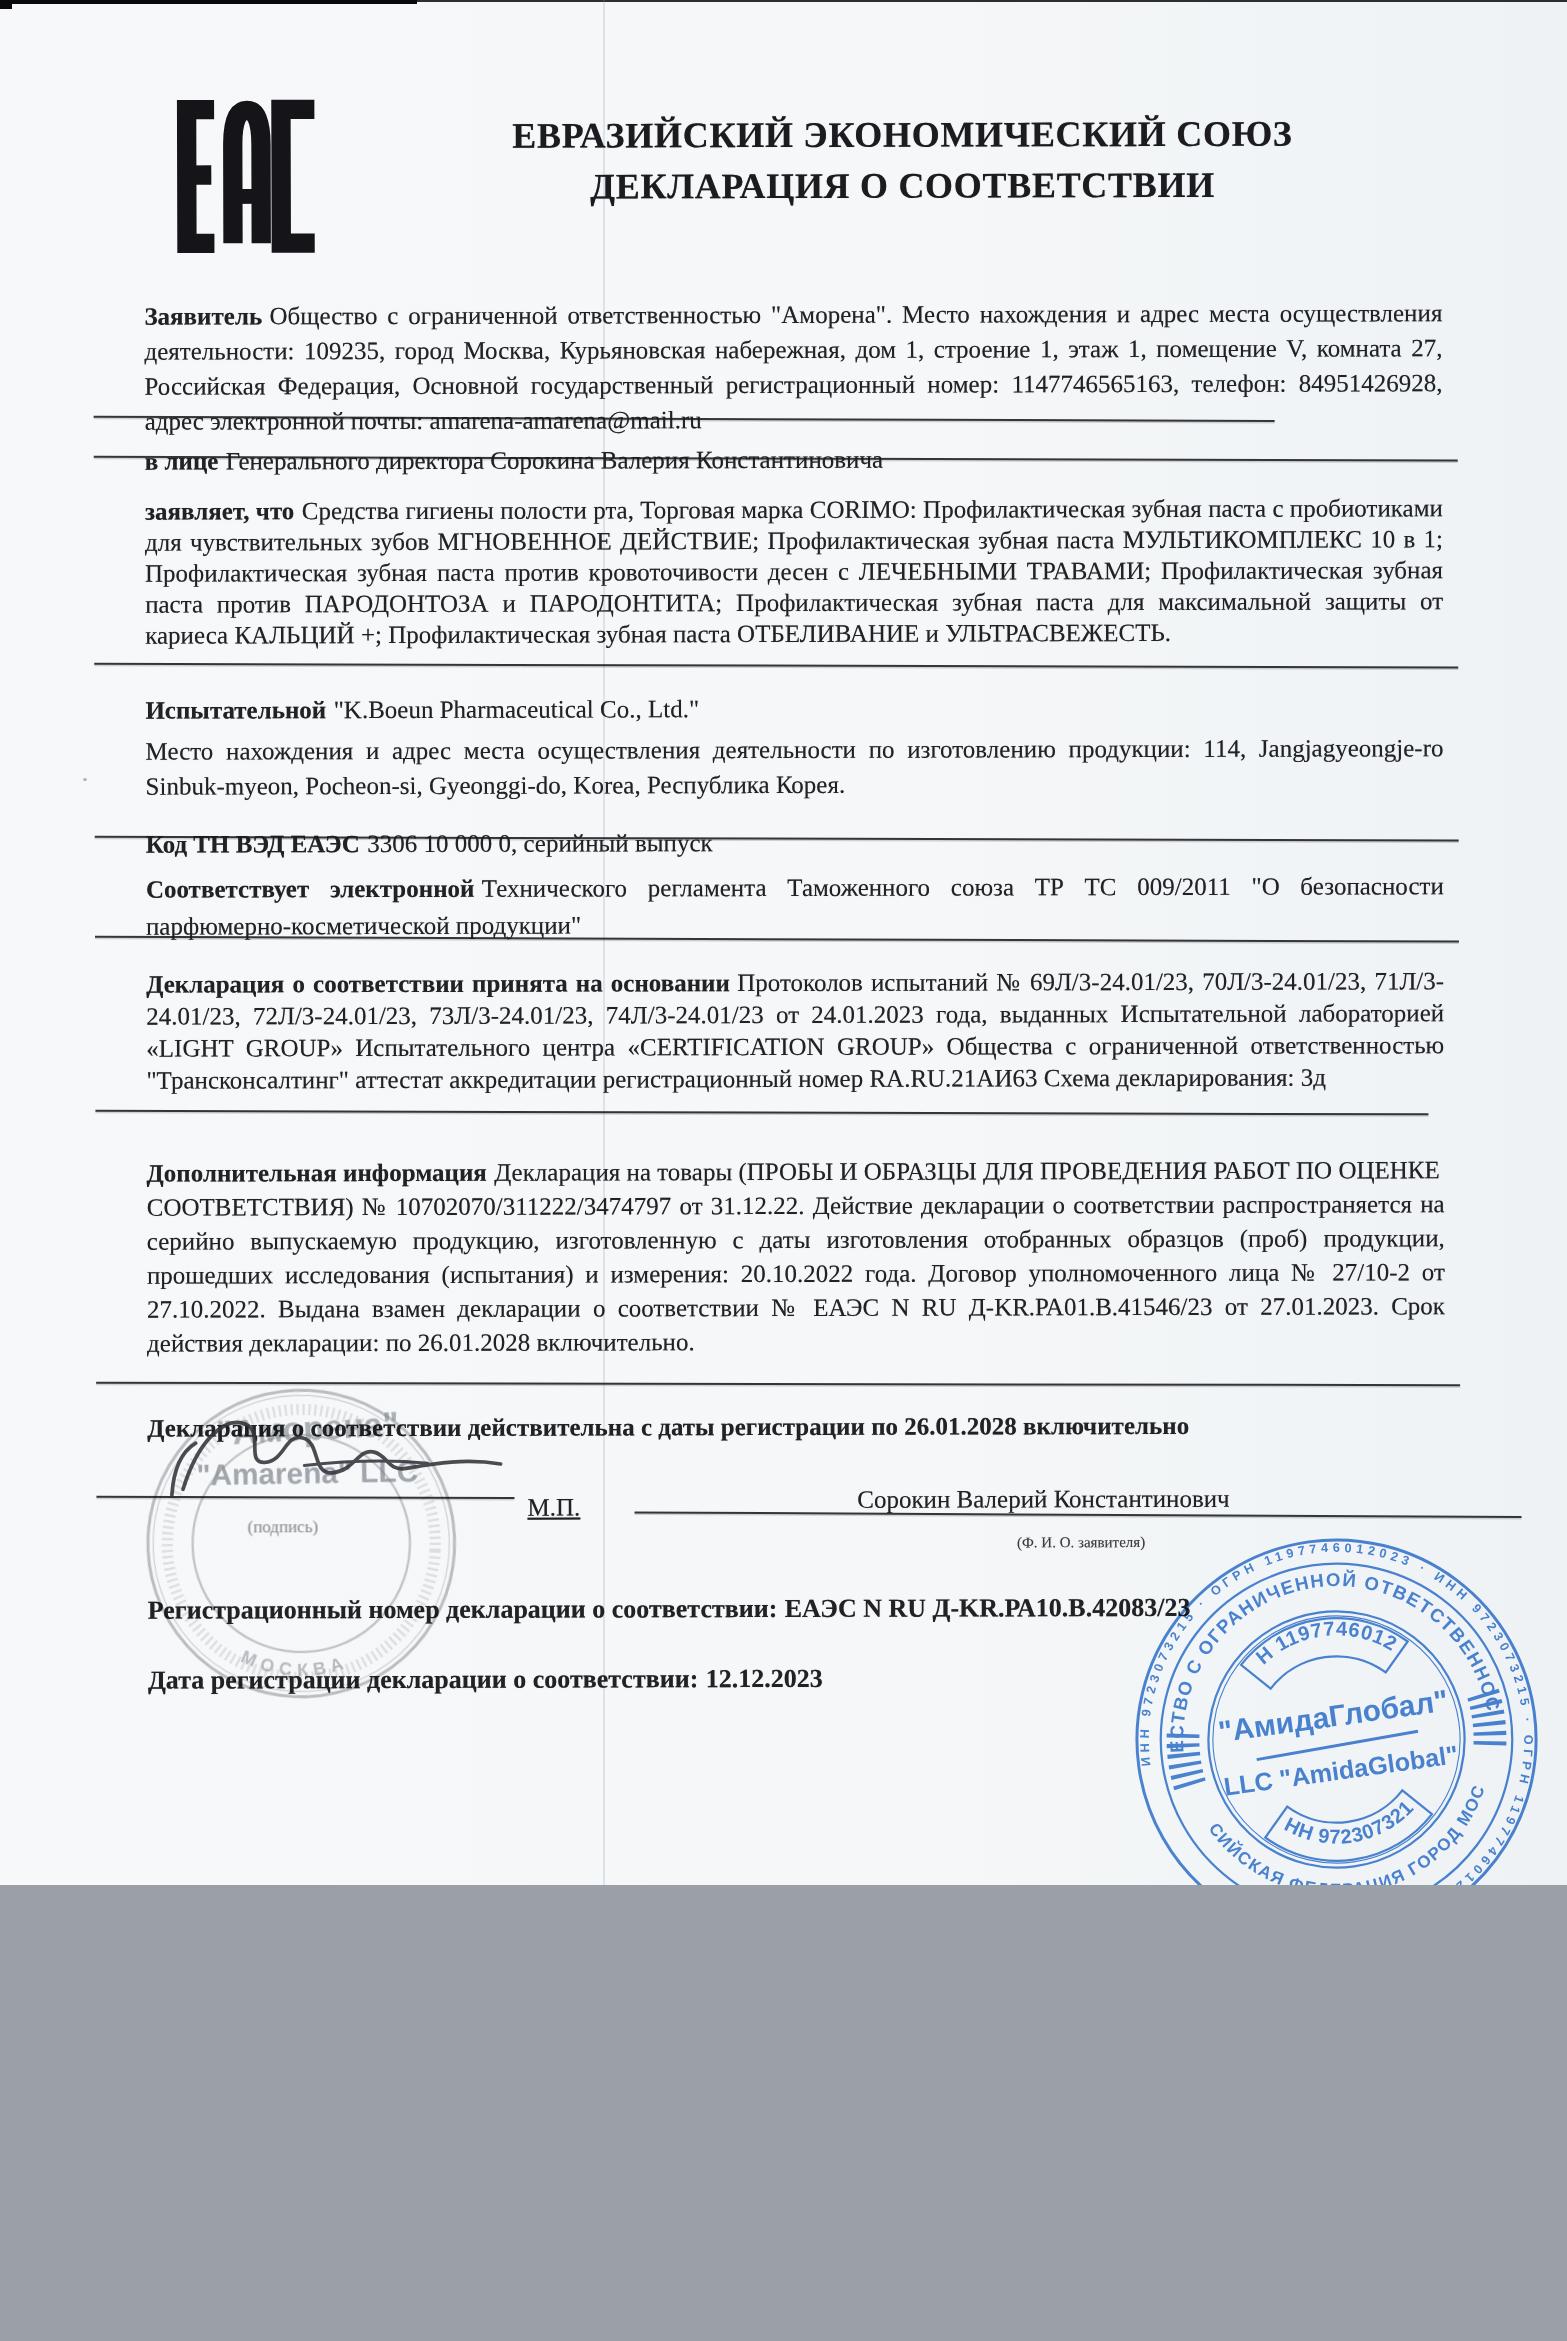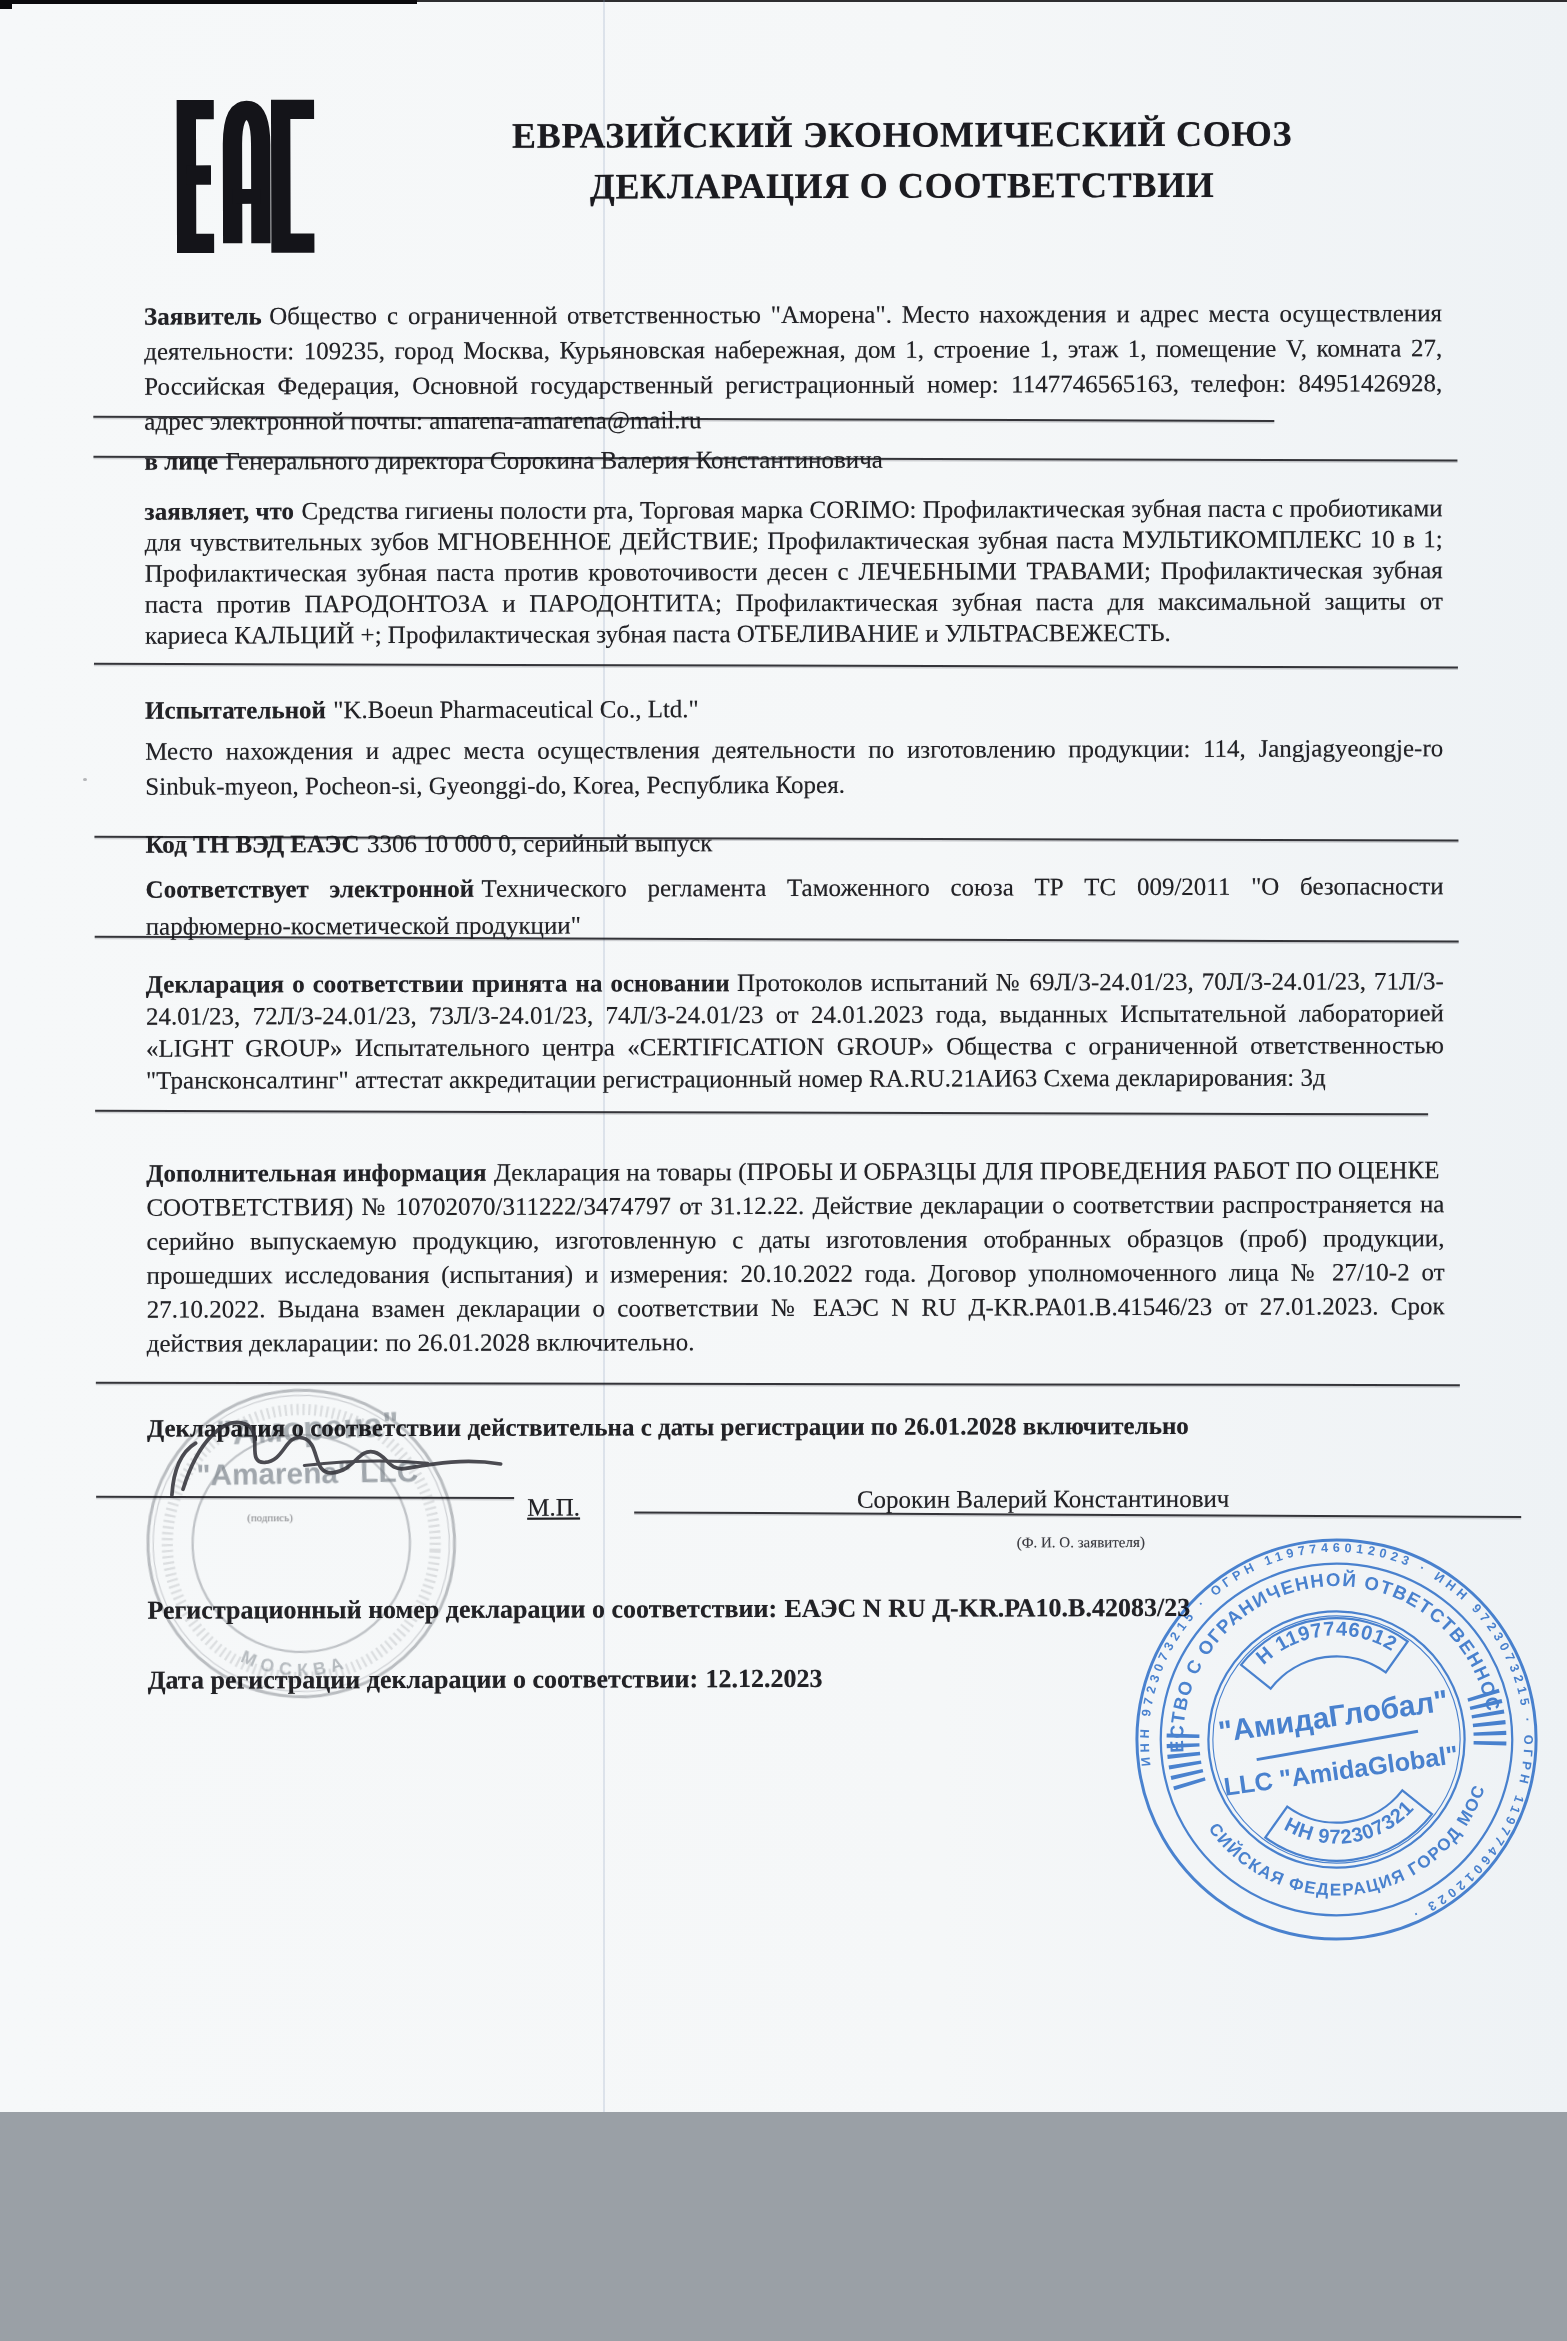--- a/index.html
+++ b/index.html
@@ -1,17 +1,17 @@
 <!DOCTYPE html>
 <html style="font-size:12px"><head>
 <meta charset="utf-8">
 <style>
   html,body{margin:0;padding:0;background:#9aa0a6;}
   .page{
-    position:relative;width:1568px;height:2112px;overflow:hidden;
+    position:relative;width:1568px;height:1885px;overflow:hidden;
     background:linear-gradient(90deg,#f6f8f9 0%,#f5f7f8 60%,#eef2f5 100%);
     font-family:"Liberation Serif","DejaVu Serif",serif;color:#222226;
   }
   .content{position:absolute;inset:0;transform:rotate(-0.15deg);}
   .title{position:absolute;left:350px;top:110px;width:1109px;text-align:center;
     font-weight:bold;font-size:36px;line-height:51px;letter-spacing:0.7px;color:#1b1b20;
     text-shadow:0 0 0.7px rgba(10,10,15,.55);}
   .para{position:absolute;left:146px;width:1298px;font-size:25px;line-height:35px;
     text-align:justify;text-shadow:0 0 0.7px rgba(15,15,20,.45);}
   .line{position:absolute;left:146px;font-size:25px;white-space:nowrap;
@@ -104,21 +104,21 @@
       <span class="lead">Дополнительная информация</span><span>Декларация на товары (ПРОБЫ И ОБРАЗЦЫ ДЛЯ ПРОВЕДЕНИЯ РАБОТ ПО ОЦЕНКЕ</span><br>
       <span>СООТВЕТСТВИЯ) № 10702070/311222/3474797 от 31.12.22. Действие декларации о соответствии распространяется на серийно выпускаемую продукцию, изготовленную с даты изготовления отобранных образцов (проб) продукции, прошедших исследования (испытания) и измерения: 20.10.2022 года. Договор уполномоченного лица № 27/10-2 от 27.10.2022. Выдана взамен декларации о соответствии № ЕАЭС N RU Д-KR.РА01.В.41546/23 от 27.01.2023. Срок действия декларации: по 26.01.2028 включительно.</span>
     </p>
     <div class="rule" style="top:1380px;left:95px;width:1364px;transform:rotate(.25deg);"></div>
 
     <p class="line bold" style="top:1388px;">Декларация о соответствии действительна с даты регистрации по 26.01.2028 включительно</p>
 
     <p class="line" style="top:1468px;left:526px;text-decoration:underline;">М.П.</p>
     <p class="line" style="top:1461px;left:804px;width:476px;text-align:center;white-space:normal;">Сорокин Валерий Константинович</p>
     <div class="rule" style="top:1494px;left:95px;width:418px;transform:rotate(.3deg);"></div>
-    <p class="caption" style="top:1499px;left:246px;font-size:11px;opacity:.55;filter:blur(0.4px);">(подпись)</p>
+    <p class="caption" style="top:1499px;left:246px;font-size:17px;opacity:.55;filter:blur(0.4px);">(подпись)</p>
     <div class="rule" style="top:1511px;left:633px;width:887px;transform:rotate(.45deg);"></div>
     <p class="caption" style="top:1520px;left:856px;width:447px;text-align:center;">(Ф. И. О. заявителя)</p>
 
     <p class="line bold" style="top:1568px;font-size:26px;">
       <span class="lead">Регистрационный номер декларации о соответствии:</span><span>ЕАЭС N RU Д-KR.РА10.В.42083/23</span>
     </p>
     <p class="line bold" style="top:1638px;font-size:26px;">
       <span class="lead">Дата регистрации декларации о соответствии:</span><span>12.12.2023</span>
     </p>
   </div>

